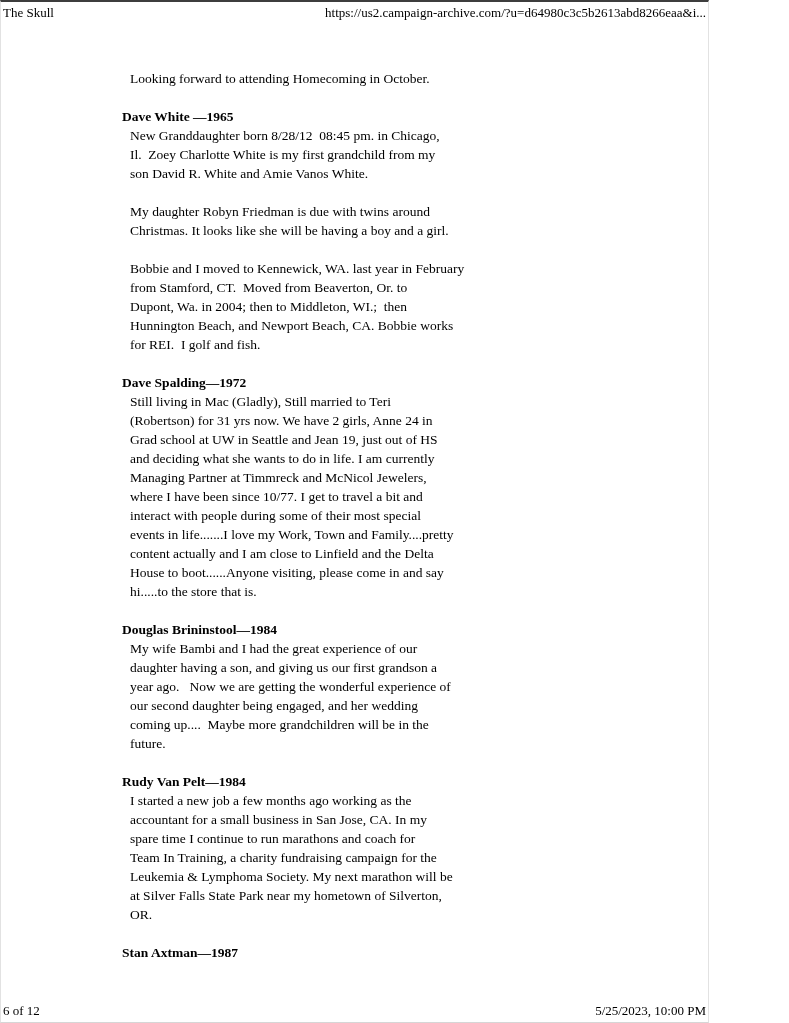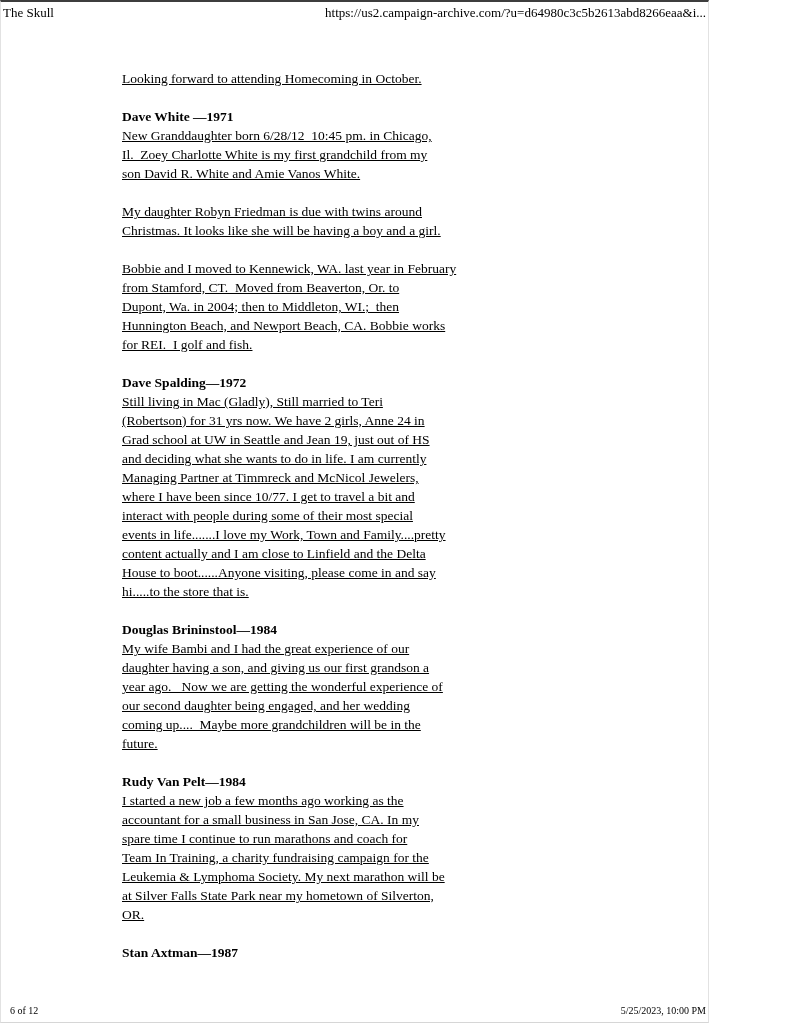--- a/index.html
+++ b/index.html
@@ -34,37 +34,35 @@
     white-space: nowrap;
   }
   .print-footer {
     position: absolute;
     bottom: 3px;
     left: 2px;
     right: 2px;
     display: flex;
     justify-content: space-between;
     align-items: flex-start;
-    font-size: 10px;
+    font-size: 13px;
     line-height: 16px;
     white-space: nowrap;
-    margin-left: 7px;
   }
   .content {
     position: absolute;
     left: 121px;
     top: 67px;
     width: 460px;
     font-size: 13.5px;
     line-height: 19px;
   }
   .content p {
-    margin: 0 0 19px 0;
+    margin: 0 0 19px 8px;
     white-space: pre-wrap;
-    text-decoration: underline;
   }
   .content h3 {
     margin: 0;
     padding: 0;
     font-size: 13.5px;
     line-height: 19px;
     font-weight: bold;
     white-space: pre-wrap;
   }
 </style>
@@ -76,22 +74,22 @@
   <div class="print-header">
     <span>The Skull</span>
     <span>https://us2.campaign-archive.com/?u=d64980c3c5b2613abd8266eaa&amp;i...</span>
   </div>
 
   <div class="content">
 
     <p>Looking forward to attending Homecoming in October.</p>
 
     <section>
-      <h3>Dave White —1971</h3>
-      <p>New Granddaughter born 6/28/12  10:45 pm. in Chicago,
+      <h3>Dave White —1965</h3>
+      <p>New Granddaughter born 8/28/12  08:45 pm. in Chicago,
 Il.  Zoey Charlotte White is my first grandchild from my
 son David R. White and Amie Vanos White.</p>
       <p>My daughter Robyn Friedman is due with twins around
 Christmas. It looks like she will be having a boy and a girl.</p>
       <p>Bobbie and I moved to Kennewick, WA. last year in February
 from Stamford, CT.  Moved from Beaverton, Or. to
 Dupont, Wa. in 2004; then to Middleton, WI.;  then
 Hunnington Beach, and Newport Beach, CA. Bobbie works
 for REI.  I golf and fish.</p>
     </section>

